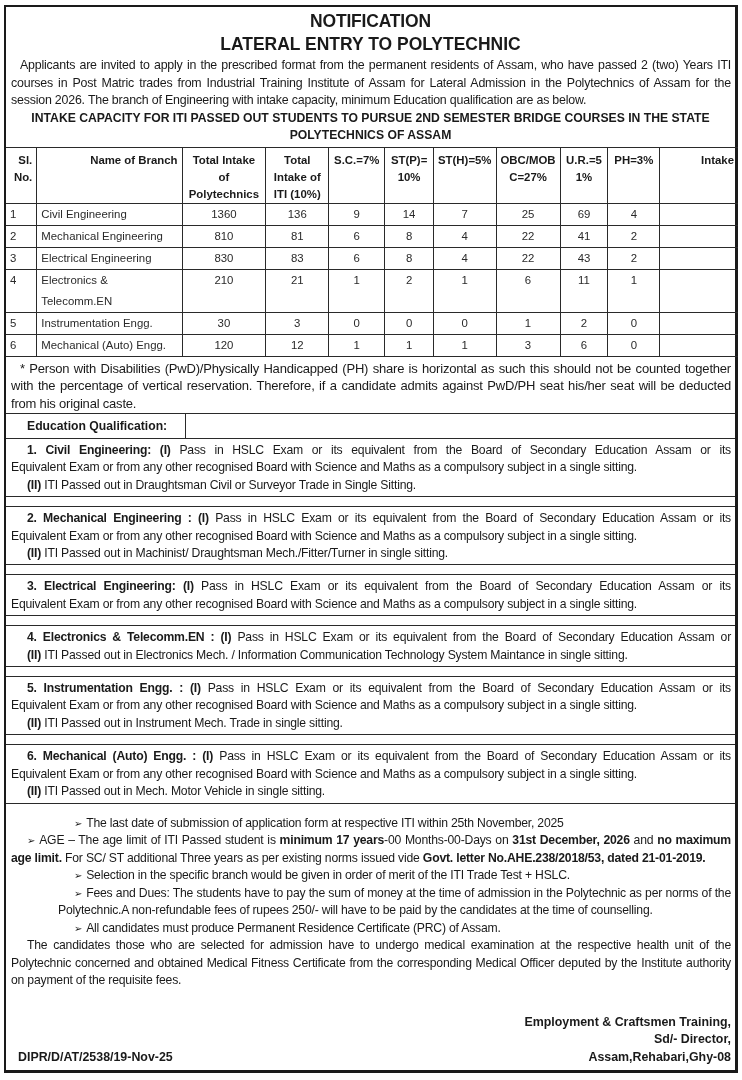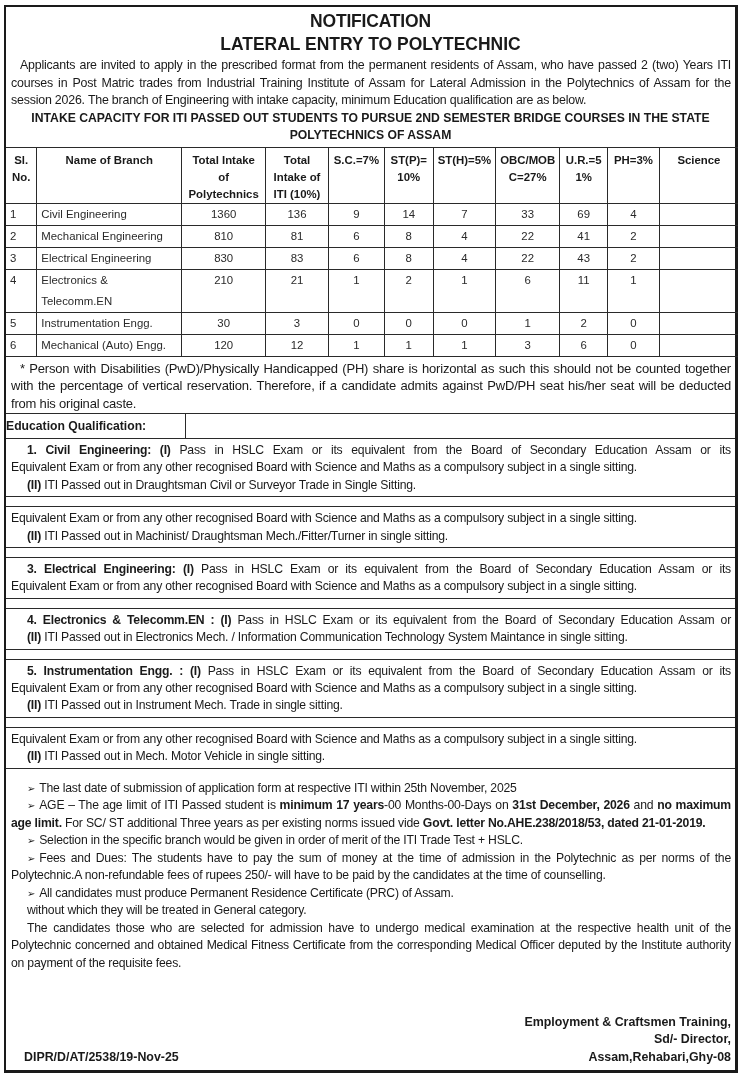--- a/index.html
+++ b/index.html
@@ -65,21 +65,21 @@
   }
   table.intake th:first-child, table.intake td:first-child { border-left: none; }
   table.intake th:last-child, table.intake td:last-child { border-right: none; }
   table.intake th {
     font-weight: bold;
     height: 55px;
     padding-top: 4px;
     line-height: 17px;
     text-align: center;
   }
-  table.intake th.left { text-align: center; margin-top: 36px; }
+  table.intake th.left { text-align: right; margin-top: 36px; }
   table.intake td {
     height: 21.5px;
     line-height: 21px;
     text-align: center;
     color: #2a2a2a;
   }
   table.intake td.left { text-align: left; }
   .note {
     font-size: 13px;
     line-height: 17.5px;
@@ -94,20 +94,21 @@
     display: flex;
     height: 25px;
     border-bottom: 1px solid #2a2a2a;
   }
   .edu-head .lbl {
     width: 180px;
     border-right: 1px solid #2a2a2a;
     font-weight: bold;
     font-size: 12.2px;
     line-height: 24px;
+    padding-left: 21px;
   }
   .qual {
     font-size: 12.2px;
     line-height: 17.4px;
     padding: 3px 4px 2px 5px;
     letter-spacing: -0.2px;
     text-align: justify;
     border-bottom: 1px solid #2a2a2a;
   }
   .qual .l1 { text-indent: 16px; text-align: justify; text-align-last: justify; }
@@ -121,40 +122,40 @@
   .bullets {
     padding: 11px 4px 0 5px;
     font-size: 12.2px;
     line-height: 17.5px;
     letter-spacing: -0.2px;
   }
   .bullets p {
     text-align: justify;
     text-indent: 16px;
   }
-  .bullets p.tight { text-align-last: left; }
+  .bullets p.tight { text-align-last: left; margin-left: 47px; }
   .bullets .ind { padding-left: 16px; text-indent: 0; }
   .arrow { font-size: 10px; margin-right: 4px; }
   .medical {
     text-indent: 16px;
     text-align: justify;
     text-align-last: left;
   }
   .sign {
     position: absolute;
     right: 4px;
     bottom: 4px;
     text-align: right;
     font-weight: bold;
     font-size: 12.4px;
     line-height: 17.5px;
   }
   .ref {
     position: absolute;
-    left: 18px;
+    left: 12px;
     bottom: 4px;
     font-weight: bold;
     font-size: 12.4px;
     line-height: 17.5px;
   }
 </style>
 </head>
 <body>
 
 <div class="frame">
@@ -183,33 +184,33 @@
         <th class="left">Sl. No.</th>
         <th class="left">Name of Branch</th>
         <th>Total Intake of Polytechnics</th>
         <th>Total Intake of ITI (10%)</th>
         <th>S.C.=7%</th>
         <th>ST(P)= 10%</th>
         <th>ST(H)=5%</th>
         <th>OBC/MOB C=27%</th>
         <th>U.R.=5 1%</th>
         <th>PH=3%</th>
-        <th class="left">Science</th>
+        <th class="left">Intake</th>
       </tr>
     </thead>
     <tbody id="table-body">
         <tr>
           <td class="left">1</td>
           <td class="left">Civil Engineering</td>
           <td>1360</td>
           <td>136</td>
           <td>9</td>
           <td>14</td>
           <td>7</td>
-          <td>33</td>
+          <td>25</td>
           <td>69</td>
           <td>4</td>
           <td></td>
         </tr>
         <tr>
           <td class="left">2</td>
           <td class="left">Mechanical Engineering</td>
           <td>810</td>
           <td>81</td>
           <td>6</td>
@@ -283,20 +284,21 @@
   </div>
 
   <div id="qual-container">
       <div class="qual">
         <div class="l1"><b>1. Civil Engineering:</b> <b>(I)</b> <span>Pass in HSLC Exam or its equivalent from the Board of Secondary Education Assam or its</span></div>
         <div class="l2">Equivalent Exam or from any other recognised Board with Science and Maths as a compulsory subject in a single sitting.</div>
         <div class="l3"><b>(II)</b> <span>ITI Passed out in Draughtsman Civil or Surveyor Trade in Single Sitting.</span></div>
       </div>
       <div class="gap"></div>
       <div class="qual">
+        <div class="l1"><b>2. Mechanical Engineering :</b> <b>(I)</b> <span>Pass in HSLC Exam or its equivalent from the Board of Secondary Education Assam or its</span></div>
         <div class="l2">Equivalent Exam or from any other recognised Board with Science and Maths as a compulsory subject in a single sitting.</div>
         <div class="l3"><b>(II)</b> <span>ITI Passed out in Machinist/ Draughtsman Mech./Fitter/Turner in single sitting.</span></div>
       </div>
       <div class="gap"></div>
       <div class="qual">
         <div class="l1"><b>3. Electrical Engineering:</b> <b>(I)</b> <span>Pass in HSLC Exam or its equivalent from the Board of Secondary Education Assam or its</span></div>
         <div class="l2">Equivalent Exam or from any other recognised Board with Science and Maths as a compulsory subject in a single sitting.</div>
       </div>
       <div class="gap"></div>
       <div class="qual">
@@ -304,32 +306,32 @@
         <div class="l3"><b>(II)</b> <span>ITI Passed out in Electronics Mech. / Information Communication Technology System Maintance in single sitting.</span></div>
       </div>
       <div class="gap"></div>
       <div class="qual">
         <div class="l1"><b>5. Instrumentation Engg. :</b> <b>(I)</b> <span>Pass in HSLC Exam or its equivalent from the Board of Secondary Education Assam or its</span></div>
         <div class="l2">Equivalent Exam or from any other recognised Board with Science and Maths as a compulsory subject in a single sitting.</div>
         <div class="l3"><b>(II)</b> <span>ITI Passed out in Instrument Mech. Trade in single sitting.</span></div>
       </div>
       <div class="gap"></div>
       <div class="qual">
+        <div class="l1"><b>6. Mechanical (Auto) Engg. :</b> <b>(I)</b> <span>Pass in HSLC Exam or its equivalent from the Board of Secondary Education Assam or its</span></div>
         <div class="l2">Equivalent Exam or from any other recognised Board with Science and Maths as a compulsory subject in a single sitting.</div>
         <div class="l3"><b>(II)</b> <span>ITI Passed out in Mech. Motor Vehicle in single sitting.</span></div>
       </div>
     </div>
 
   <div class="bullets">
     <p class="tight"><span class="arrow">➢</span><span>The last date of submission of application form at respective ITI within 25th November, 2025</span></p>
     <p><span class="arrow">➢</span><span>AGE – The age limit of ITI Passed student is </span><b>minimum 17 years</b><span>-00 Months-00-Days on </span><b>31st December, 2026</b><span> and </span><b>no maximum age limit.</b><span> For SC/ ST additional Three years as per existing norms issued vide </span><b>Govt. letter No.AHE.238/2018/53, dated 21-01-2019.</b></p>
     <p class="tight"><span class="arrow">➢</span><span>Selection in the specific branch would be given in order of merit of the ITI Trade Test + HSLC.</span></p>
     <p class="tight" style="text-indent:16px"><span class="arrow">➢</span><span>Fees and Dues: The students have to pay the sum of money at the time of admission in the Polytechnic as per norms of the Polytechnic.A non-refundable fees of rupees 250/- will have to be paid by the candidates at the time of counselling.</span></p>
     <p class="tight"><span class="arrow">➢</span><span>All candidates must produce Permanent Residence Certificate (PRC) of Assam.</span></p>
-    <p class="ind tight">without which they will be treated in General category.</p>
     <p class="medical">The candidates those who are selected for admission have to undergo medical examination at the respective health unit of the Polytechnic concerned and obtained Medical Fitness Certificate from the corresponding Medical Officer deputed by the Institute authority on payment of the requisite fees.</p>
   </div>
 
   <div class="ref">DIPR/D/AT/2538/19-Nov-25</div>
   <div class="sign">
     <div>Employment &amp; Craftsmen Training,</div>
     <div>Sd/- Director,</div>
     <div>Assam,Rehabari,Ghy-08</div>
   </div>
 </div>

